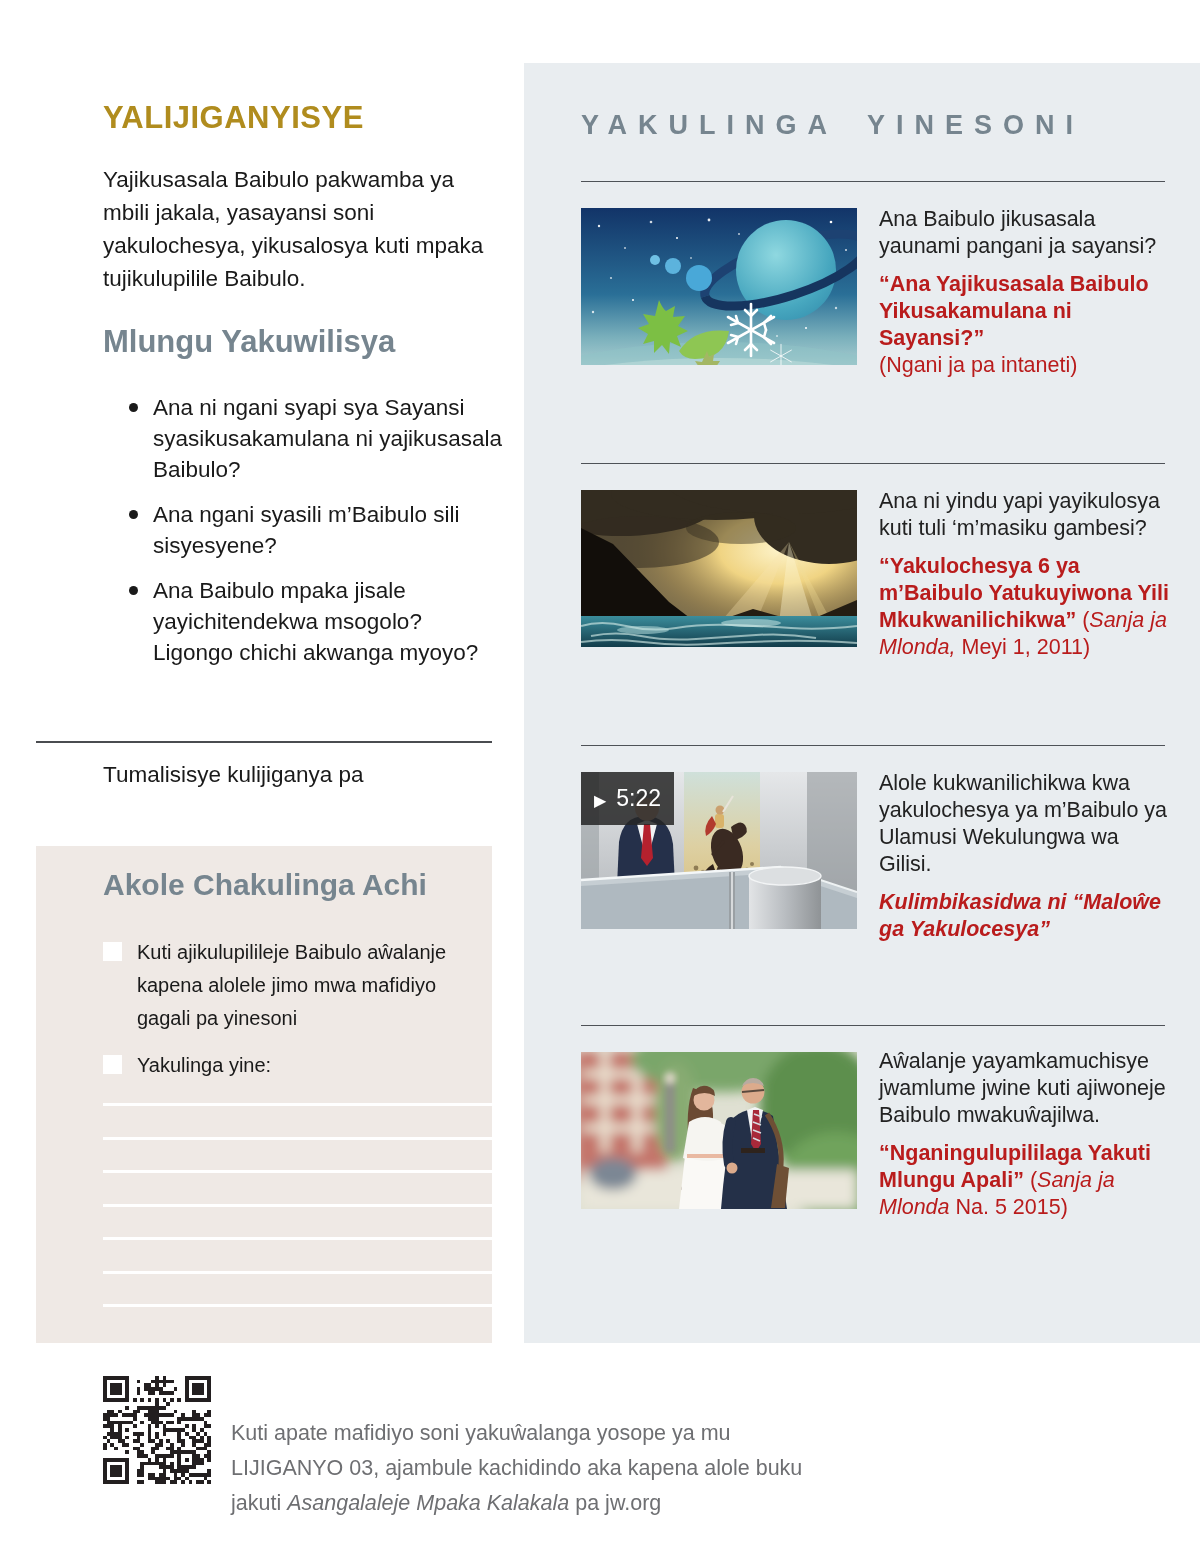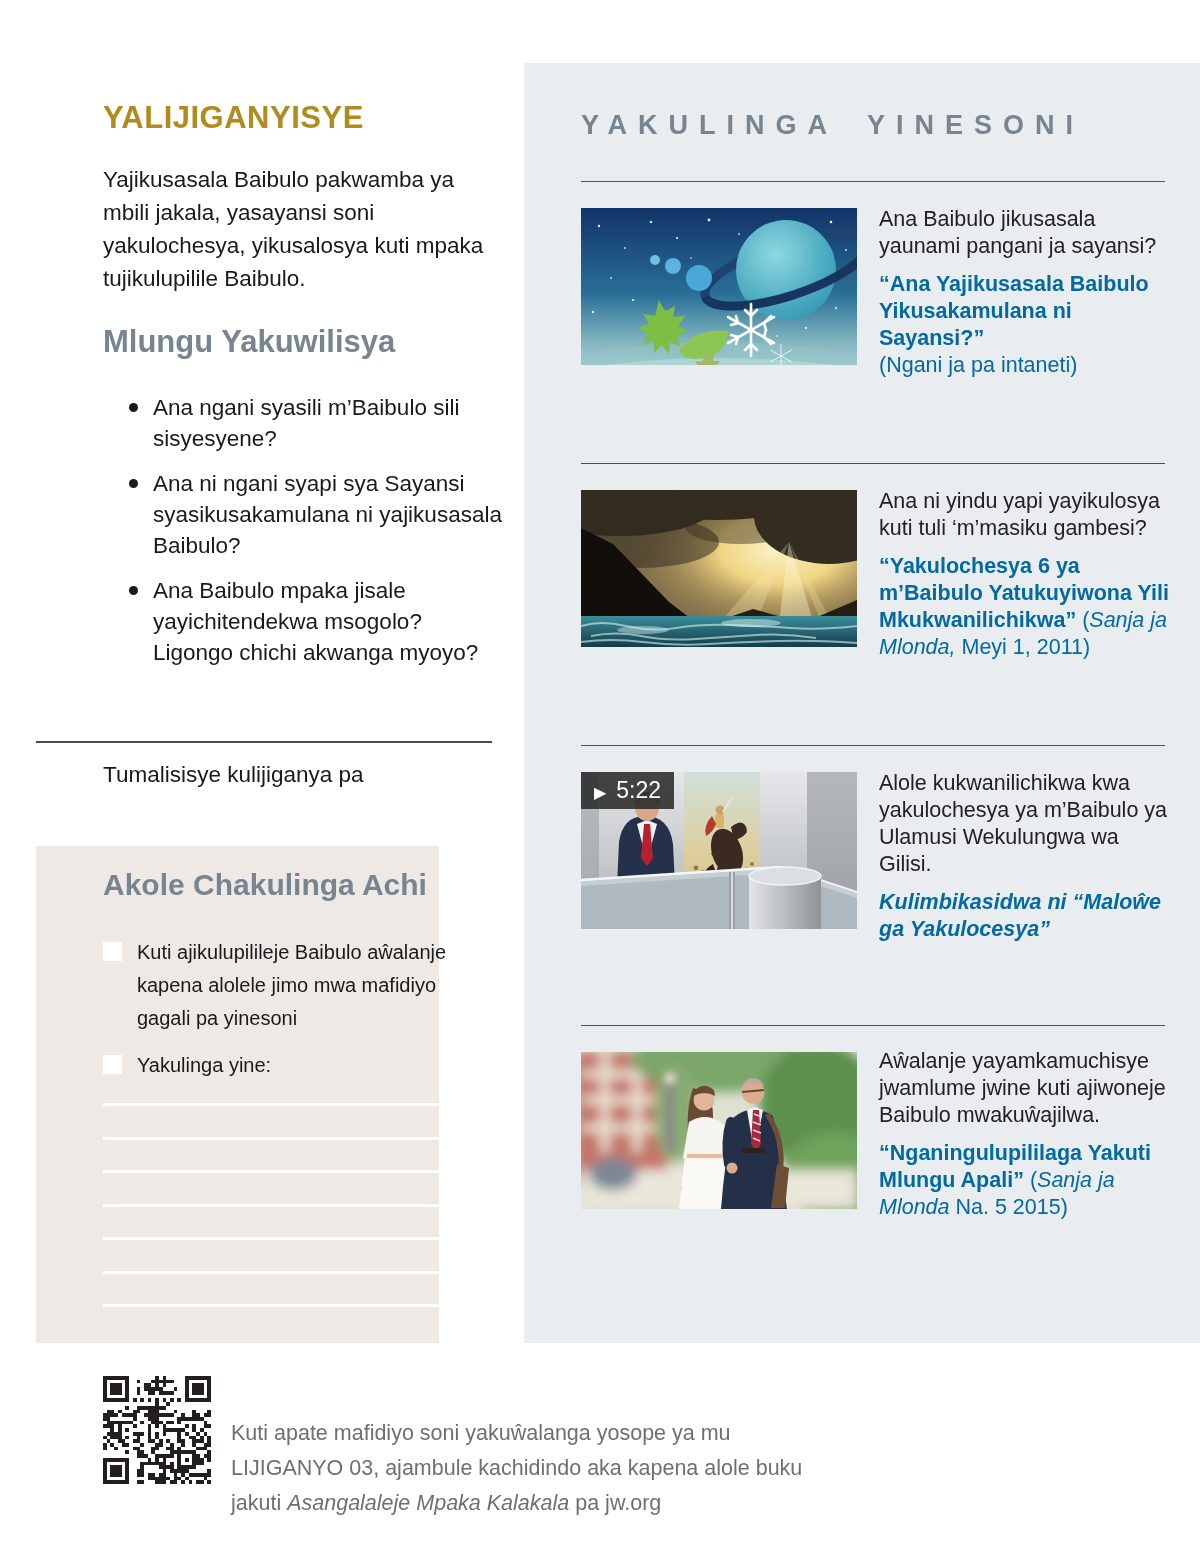--- a/index.html
+++ b/index.html
@@ -12,21 +12,21 @@
   .l-intro{position:absolute;left:67px;top:163px;width:382px;margin:0;
            font-size:22.5px;line-height:33px;}
   .l-qhead{position:absolute;left:67px;top:324px;margin:0;font-size:31px;font-weight:700;color:#76858F;}
   .l-qlist{position:absolute;left:67px;top:392px;width:400px;margin:0;padding:0;list-style:none;
            font-size:22.5px;line-height:31px;}
   .l-qlist li{position:relative;padding-left:50px;margin-bottom:14px;}
   .l-qlist li .dot{position:absolute;left:26px;top:11px;width:9px;height:9px;border-radius:50%;background:#1a1a1a;}
   .rule-left{position:absolute;left:0;top:741px;width:456px;height:0;border-top:2px solid #4a4c50;}
   .l-finish{position:absolute;left:67px;top:762px;margin:0;font-size:22.5px;}
 
-  .goals{position:absolute;left:0;top:846px;width:403px;height:497px;background:#EFE9E5;}
+  .goals{position:absolute;left:0;top:846px;width:456px;height:497px;background:#EFE9E5;}
   .goals h3{position:absolute;left:67px;top:22px;margin:0;font-size:30px;font-weight:700;color:#76858F;}
   .chk-item{position:absolute;left:67px;display:flex;}
   .chk-item.c1{top:90px;}
   .chk-item.c2{top:203px;}
   .chk{width:19px;height:19px;background:#fff;flex:none;margin-top:6px;}
   .chk-text{margin:0 0 0 15px;font-size:20px;line-height:33px;width:332px;}
   .wlines{position:absolute;left:67px;top:257px;right:0;}
   .wline{height:3px;background:#fff;margin-bottom:30.5px;}
 
   .qr{position:absolute;left:67px;top:1376px;width:108px;height:108px;}
@@ -39,44 +39,44 @@
   .panel-head{position:absolute;left:57px;top:47px;margin:0;font-size:27px;font-weight:700;
               letter-spacing:11px;word-spacing:12px;color:#76858F;white-space:nowrap;}
   .divider{position:absolute;left:57px;width:584px;height:0;border-top:1.5px solid #4e5257;}
   .d1{top:118px;} .d2{top:400px;} .d3{top:682px;} .d4{top:962px;}
 
   .thumb{position:absolute;left:57px;width:276px;height:157px;overflow:hidden;margin:0;padding:0;}
   .t1{top:145px;} .t2{top:427px;} .t3{top:709px;} .t4{top:989px;}
   .thumb svg{display:block;}
 
   .badge{position:absolute;left:0;top:0;height:37px;background:rgba(38,38,38,.85);
-         color:#fff;display:flex;align-items:center;padding:0 13px;font-size:23px;font-weight:400;}
+         color:#fff;display:flex;align-items:center;padding:8px 13px;font-size:23px;font-weight:400;}
   .play-icon::before{content:"\25B6";font-size:16px;margin-right:10px;}
 
   .res-text{position:absolute;left:355px;width:294px;font-size:21.5px;line-height:27px;color:#222;}
   .x1{top:143px;} .x2{top:425px;} .x3{top:707px;} .x4{top:985px;}
   .res-text .q{margin:0 0 11px 0;}
-  .res-text .ref{margin:0;font-weight:700;color:#0369a1;}
+  .res-text .ref{margin:0;font-weight:700;color:#b91c1c;}
   .ref .plain{font-weight:400;}
   .ref .src-it{font-weight:400;font-style:italic;}
   .ref .title.bi{font-style:italic;text-align:right;}
   .ref .note{display:block;font-weight:400;}
 </style>
 </head>
 <body>
 
 <div class="page">
 
   <h1 class="l-title">YALIJIGANYISYE</h1>
   <p class="l-intro">Yajikusasala Baibulo pakwamba ya mbili jakala, yasayansi soni yakulochesya, yikusalosya kuti mpaka tujikulupilile Baibulo.</p>
   <h2 class="l-qhead">Mlungu Yakuwilisya</h2>
 
   <ul class="l-qlist">
+    <li><span class="dot"></span><span>Ana ni ngani syapi sya Sayansi syasikusakamulana ni yajikusasala Baibulo?</span></li>
     <li><span class="dot"></span><span>Ana ngani syasili m’Baibulo sili sisyesyene?</span></li>
-    <li><span class="dot"></span><span>Ana ni ngani syapi sya Sayansi syasikusakamulana ni yajikusasala Baibulo?</span></li>
     <li><span class="dot"></span><span>Ana Baibulo mpaka jisale yayichitendekwa msogolo? Ligongo chichi akwanga myoyo?</span></li>
   </ul>
 
   <div class="rule-left"></div>
   <p class="l-finish">Tumalisisye kulijiganya pa</p>
 
   <div class="goals">
     <h3>Akole Chakulinga Achi</h3>
     <div class="chk-item c1">
       <span class="chk"></span>

